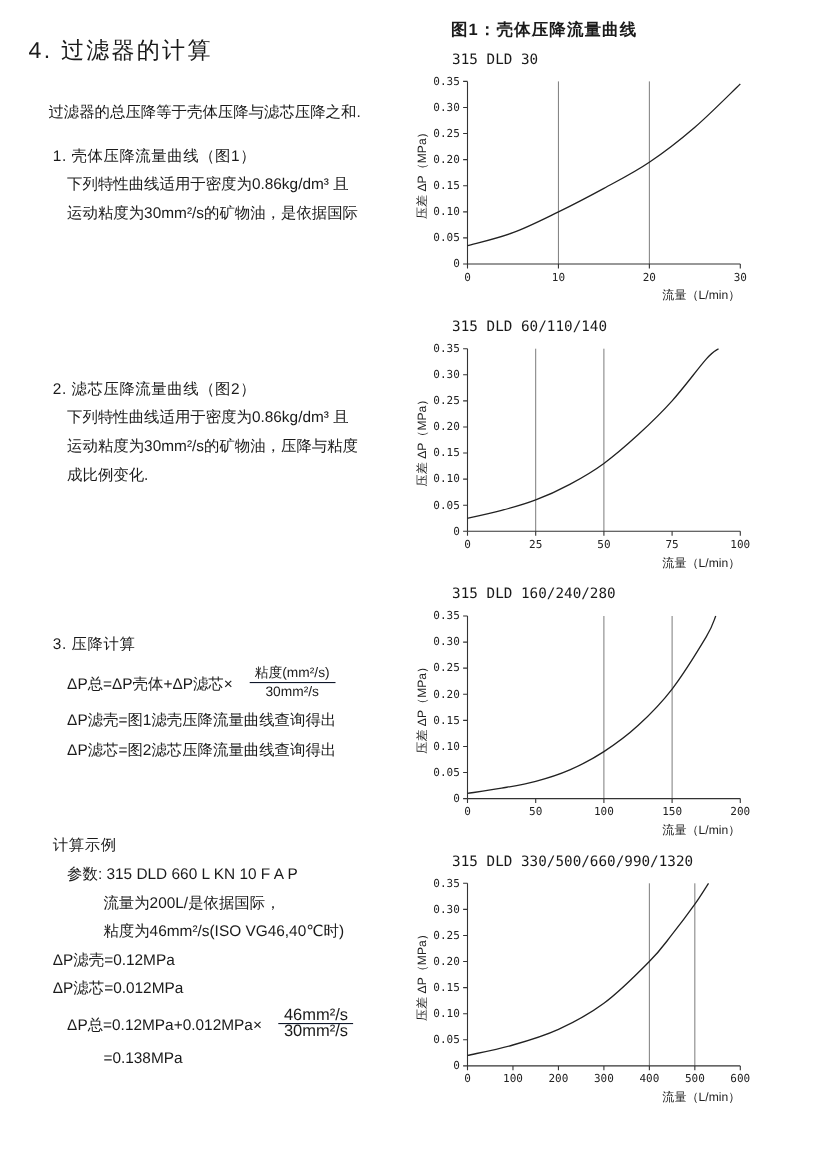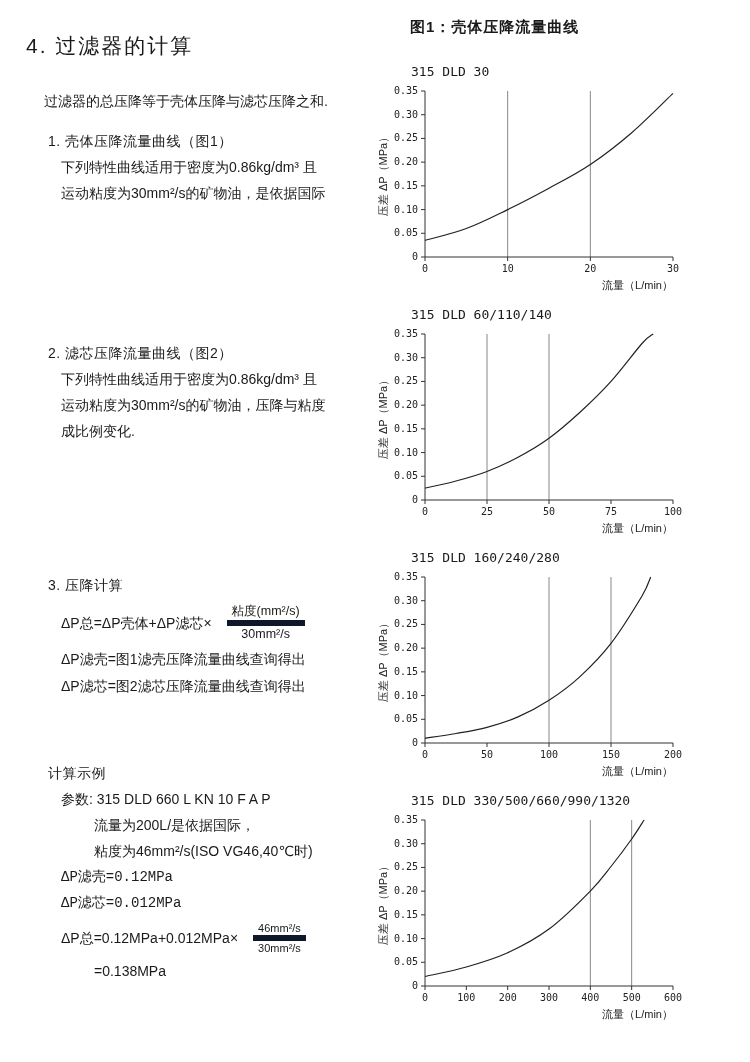--- a/index.html
+++ b/index.html
@@ -16,32 +16,32 @@
   .section{margin-left:22px;font-size:14px;line-height:26px;}
   .sec-heading{letter-spacing:.5px;}
   .sec-lines{margin-left:13px;}
   #sec1{margin-top:16px;}
   #sec2{margin-top:134px;}
   #sec3{margin-top:128px;}
   #example{margin-top:60px;}
 
   .formula-row{display:flex;align-items:center;gap:15px;margin:6px 0 4px 13px;line-height:18px;}
   .frac{display:inline-block;text-align:center;font-size:12.5px;line-height:15px;vertical-align:middle;}
-  .frac .num{display:block;border-bottom:6px solid #0f172a;padding:0 5px 1px;}
+  .frac .num{display:block;border-bottom:1px solid #0f172a;padding:0 5px 1px;}
   .frac .den{display:block;padding-top:1px;}
-  .frac.small{font-size:11px;line-height:12px;}
+  .frac.small{font-size:15px;line-height:12px;}
   .notes div{line-height:27px;}
   .ex-param{margin-left:13px;}
   .ex-sub{margin-left:46px;}
-  .ex-drop{margin-left:13px;font-family:Liberation Mono, monospace;}
+  .ex-drop{}
   .ex-result{margin-left:46px;}
 
   
   .fig-col{position:absolute;left:375px;top:18px;width:340px;}
-  .fig-header{font-size:15px;font-weight:700;margin:0 0 27px 0;letter-spacing:1px;padding-left:35px;}
+  .fig-header{font-size:15px;font-weight:700;margin:0 0 10px 0;letter-spacing:1px;padding-left:35px;}
   .chart{margin-bottom:12px;}
   .chart-title{font-family:"DejaVu Sans Mono","Liberation Mono",monospace;font-size:13px;margin:0 0 2px 36px;}
   .chart-svg{display:block;}
   .chart-svg .tick{font:10px "DejaVu Sans Mono","Liberation Mono",monospace;fill:#222;}
   .chart-svg .axis-label{font:11px "Liberation Sans","DejaVu Sans",sans-serif;fill:#222;}
 </style>
 </head>
 <body>
 
 <div class="page">

